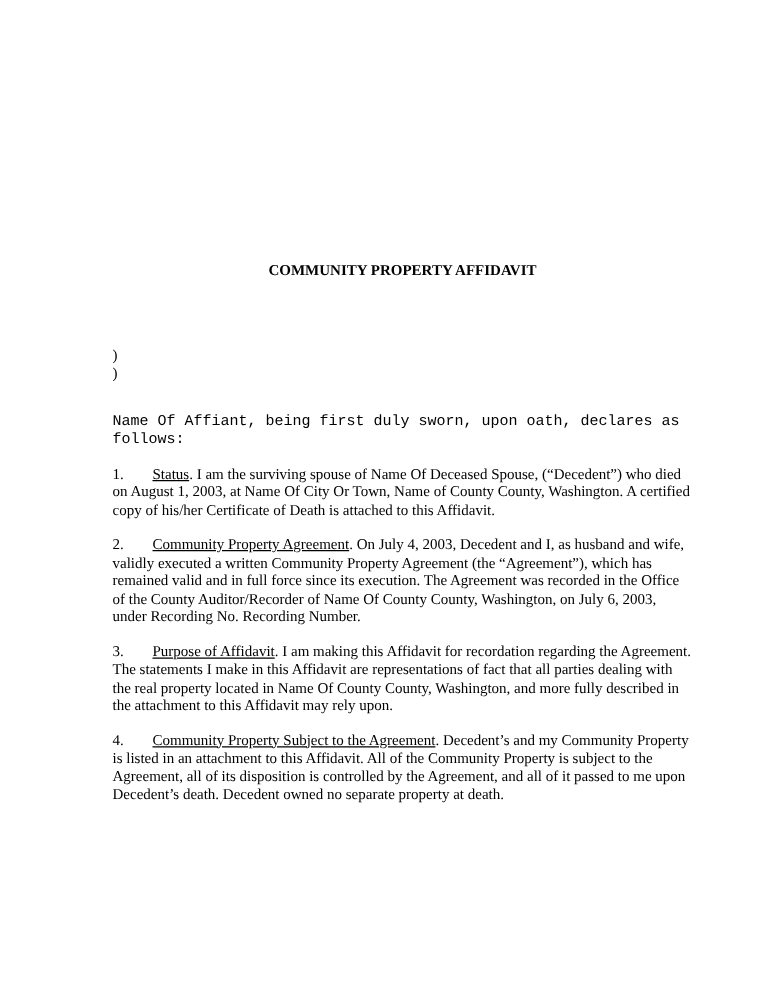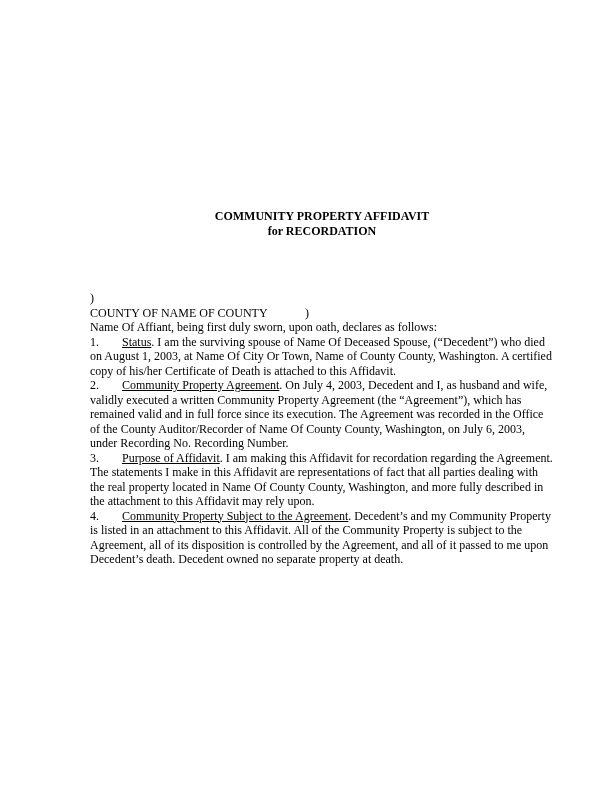--- a/index.html
+++ b/index.html
@@ -34,48 +34,49 @@
   }
   .venue-label {
     width: 215px;
     flex: 0 0 215px;
     white-space: nowrap;
   }
   .venue-paren {
     white-space: pre;
   }
   .intro {
+    margin-top: 24px;
+    font-family: Liberation Mono, monospace;
   }
   .para {
+    margin-top: 13px;
   }
   .para-number {
     display: inline-block;
     width: 32px;
   }
   .para-heading {
     text-decoration: underline;
   }
 </style>
 </head>
 <body>
 
 <div class="page">
   <div class="content">
 
     <div class="doc-title">
       <div>COMMUNITY PROPERTY AFFIDAVIT</div>
-      <div>for RECORDATION</div>
     </div>
 
     <div class="venue">
       <div class="venue-row">
         <span class="venue-paren">)</span>
       </div>
       <div class="venue-row">
-        <span class="venue-label">COUNTY OF NAME OF COUNTY</span>
         <span class="venue-paren">)</span>
       </div>
     </div>
 
     <div class="intro">Name Of Affiant, being first duly sworn, upon oath, declares as follows:</div>
 
     <div class="para">
       <span class="para-number">1.</span><span class="para-heading">Status</span><span class="para-body">. I am the surviving spouse of Name Of Deceased Spouse, (“Decedent”) who died on August 1, 2003, at Name Of City Or Town, Name of County County, Washington. A certified copy of his/her Certificate of Death is attached to this Affidavit.</span>
     </div>
 

